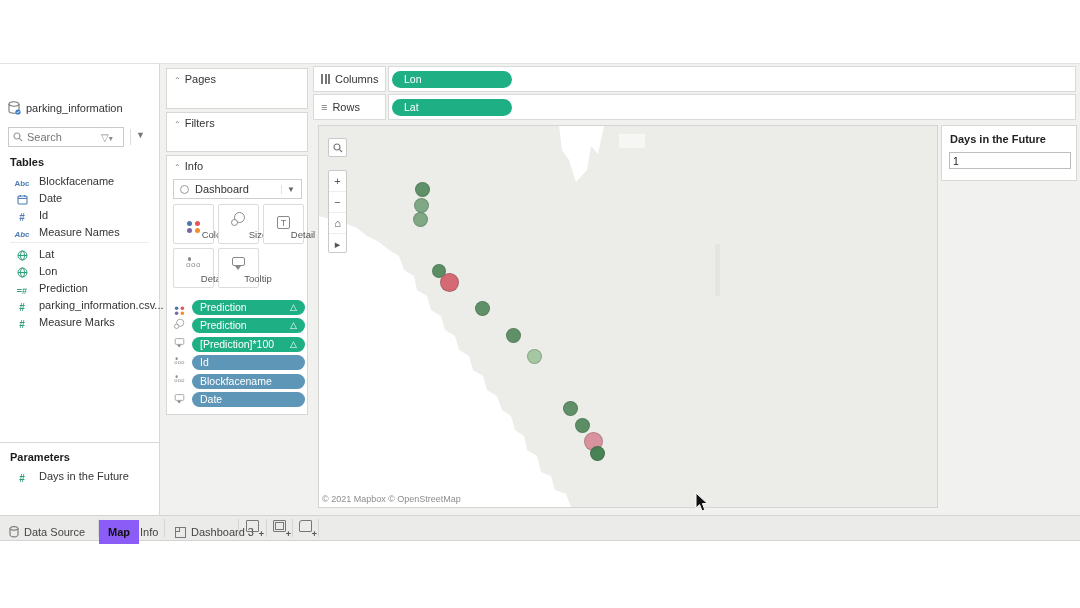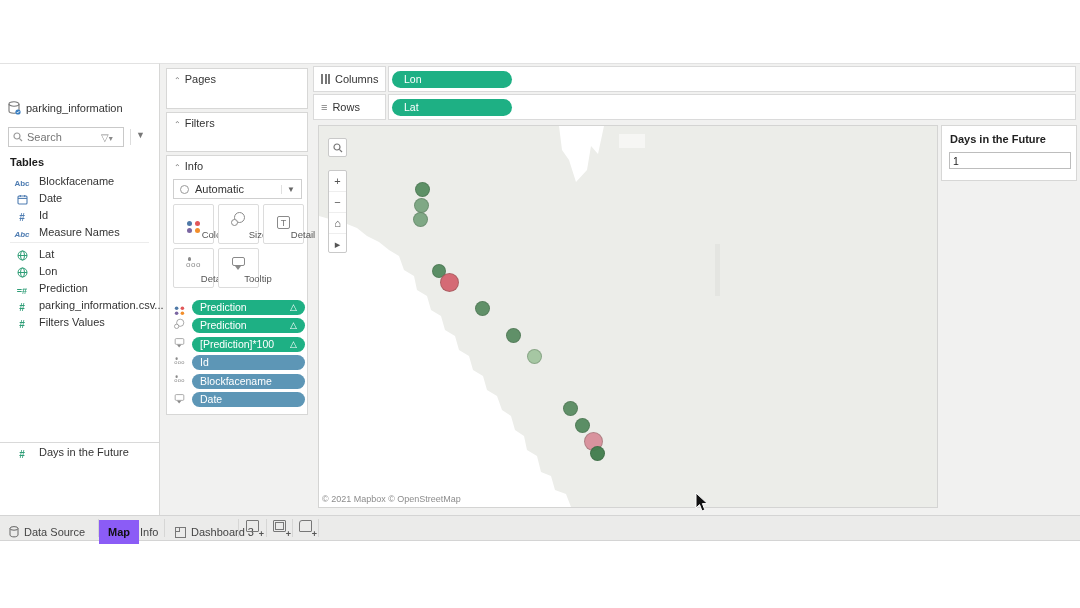--- a/index.html
+++ b/index.html
@@ -181,44 +181,45 @@
       <div class="field-row">
         <span class="fi green" style="font-size:9px;">=#</span>
         <span class="fl">Prediction</span>
       </div>
       <div class="field-row">
         <span class="fi green" style="font-size:10px;">#</span>
         <span class="fl it">parking_information.csv...</span>
       </div>
       <div class="field-row">
         <span class="fi green" style="font-size:10px;">#</span>
-        <span class="fl it">Filters Values</span>
+        <span class="fl it">Measure Marks</span>
       </div>
     </div>
 
     <div class="params-sec">
+      <div class="ph hdr">Parameters</div>
       <div class="field-row">
         <span class="fi green" style="font-size:10px;">#</span>
         <span class="fl">Days in the Future</span>
       </div>
     </div>
   </div>
 
   <div class="abs card filters-card">
     <div class="card-h"><span class="ch">⌃</span><span>Filters</span></div>
   </div>
   <div class="abs card pages-card">
     <div class="card-h"><span class="ch">⌃</span><span>Pages</span></div>
   </div>
 
   <div class="abs card marks-card">
     <div class="card-h"><span class="ch">⌃</span><span>Info</span></div>
     <div class="auto-dd">
       <span class="ring"></span>
-      <span class="lbl">Automatic</span>
+      <span class="lbl">Dashboard</span>
       <span class="dd">▼</span>
     </div>
     <div class="mk-grid">
       <div class="mk-btn" style="left:0; top:0;">
         <span class="mk-ic"><span class="cdots">
               <i style="background:#4e79a7"></i>
               <i style="background:#e15759"></i>
               <i style="background:#7b66a2"></i>
               <i style="background:#f28e2b"></i>
             </span></span>

